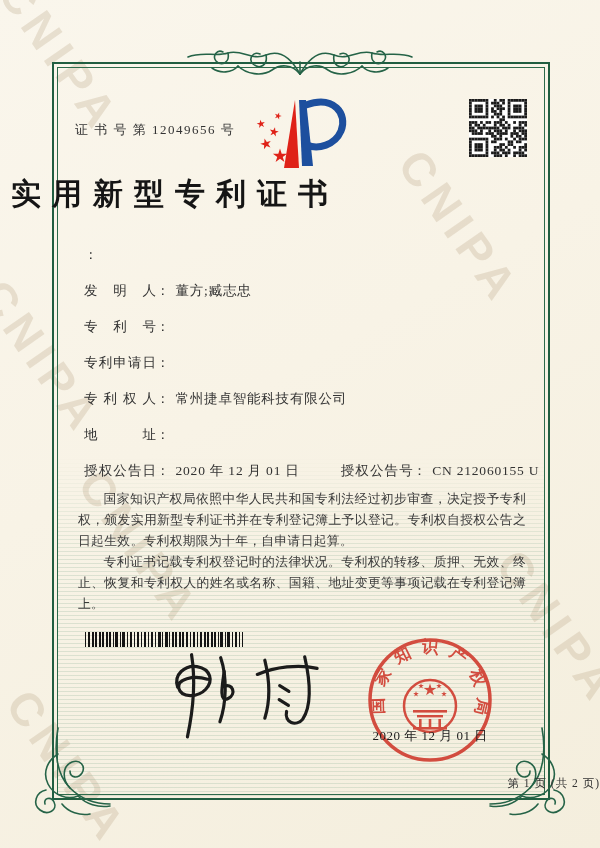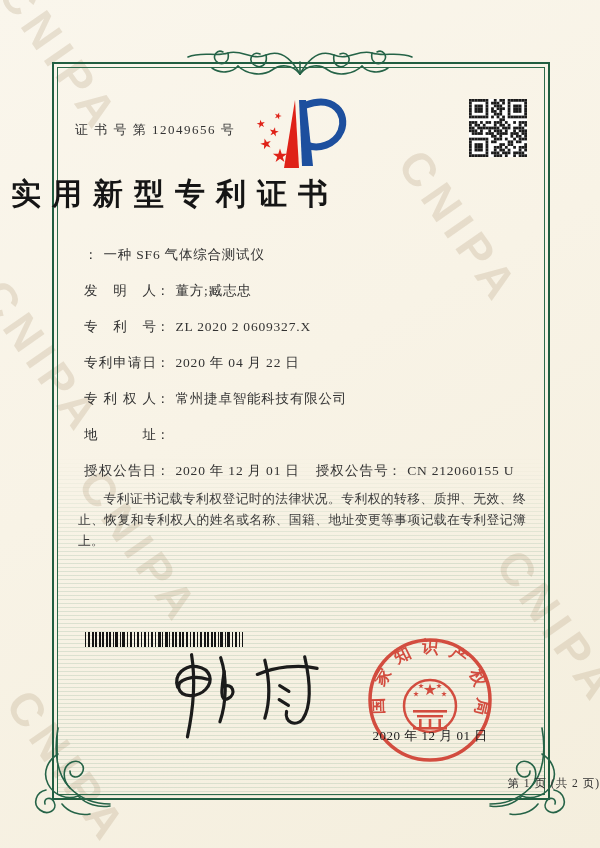--- a/index.html
+++ b/index.html
@@ -27,21 +27,21 @@
   .title{
     position:absolute;left:0;right:0;top:174px;margin:0;text-align:left;
     font-size:30px;font-weight:bold;letter-spacing:11px;color:#151515;text-indent:11px;
   }
   .fields{position:absolute;left:84px;top:246px;right:56px;list-style:none;margin:0;padding:0;}
   .field-row{display:flex;align-items:baseline;font-size:13.5px;line-height:18px;margin-bottom:18px;color:#333;}
   .flabel{display:inline-block;width:72px;text-align:justify;text-align-last:justify;font-weight:500;}
   .fcolon{margin:0 6px 0 0;}
   .fvalue{letter-spacing:.8px;}
   .grant-col{display:flex;align-items:center;}
-  .grant-col.second{margin-left:16px;}
+  .grant-col.second{margin-left:41px;}
   .paras{position:absolute;left:78px;top:489px;width:448px;font-size:12.8px;line-height:21px;
     text-align:justify;color:#3a3a3a;}
   .paras p{margin:0;text-indent:2em;letter-spacing:.3px;}
   .barcode{
     position:absolute;left:85px;top:632px;width:158px;height:15px;
     background:
       repeating-linear-gradient(90deg,#141414 0 1.5px,rgba(0,0,0,0) 1.5px 3.5px),
       repeating-linear-gradient(90deg,#141414 0 1px,rgba(0,0,0,0) 1px 7.5px);
   }
   .signatory{position:absolute;left:88px;top:676px;font-family:"Liberation Sans","DejaVu Sans",sans-serif;
@@ -380,36 +380,33 @@
         <rect x="19" y="20" width="1" height="1"></rect>
         <rect x="20" y="20" width="1" height="1"></rect>
       </g>
   </svg>
 
   <h1 class="title">实用新型专利证书</h1>
 
   <ul class="fields">
     <li class="field-row">
         <span class="fcolon">：</span>
-      <span class="fvalue">一种 SF6 气体综合测试仪</span>
     </li>
     <li class="field-row">
       <span class="flabel">发明人</span>
         <span class="fcolon">：</span>
       <span class="fvalue">董方;臧志忠</span>
     </li>
     <li class="field-row">
       <span class="flabel">专利号</span>
         <span class="fcolon">：</span>
-      <span class="fvalue">ZL 2020 2 0609327.X</span>
     </li>
     <li class="field-row">
       <span class="flabel">专利申请日</span>
         <span class="fcolon">：</span>
-      <span class="fvalue">2020 年 04 月 22 日</span>
     </li>
     <li class="field-row">
       <span class="flabel">专利权人</span>
         <span class="fcolon">：</span>
       <span class="fvalue">常州捷卓智能科技有限公司</span>
     </li>
     <li class="field-row">
       <span class="flabel">地址</span>
         <span class="fcolon">：</span>
     </li>
@@ -421,20 +418,21 @@
       </span>
       <span class="grant-col second">
         <span class="flabel">授权公告号</span>
           <span class="fcolon">：</span>
         <span class="fvalue">CN 212060155 U</span>
       </span>
     </li>
   </ul>
 
   <div class="paras">
+    <p>国家知识产权局依照中华人民共和国专利法经过初步审查，决定授予专利权，颁发实用新型专利证书并在专利登记簿上予以登记。专利权自授权公告之日起生效。专利权期限为十年，自申请日起算。</p>
     <p>专利证书记载专利权登记时的法律状况。专利权的转移、质押、无效、终止、恢复和专利权人的姓名或名称、国籍、地址变更等事项记载在专利登记簿上。</p>
   </div>
 
   <div class="barcode"></div>
 
 
   <svg class="signature" width="165" height="95" viewBox="0 0 165 95">
     <g stroke="#1b1b1b" stroke-width="3.2" fill="none" stroke-linecap="round" transform="rotate(-2 80 50)">
       <path d="M16,40 C12,27 24,18 36,20 C50,23 52,35 44,43 C36,51 19,51 17,41 C15,32 32,28 46,33"></path>
       <path d="M31,8 C34,32 31,62 24,90"></path>

